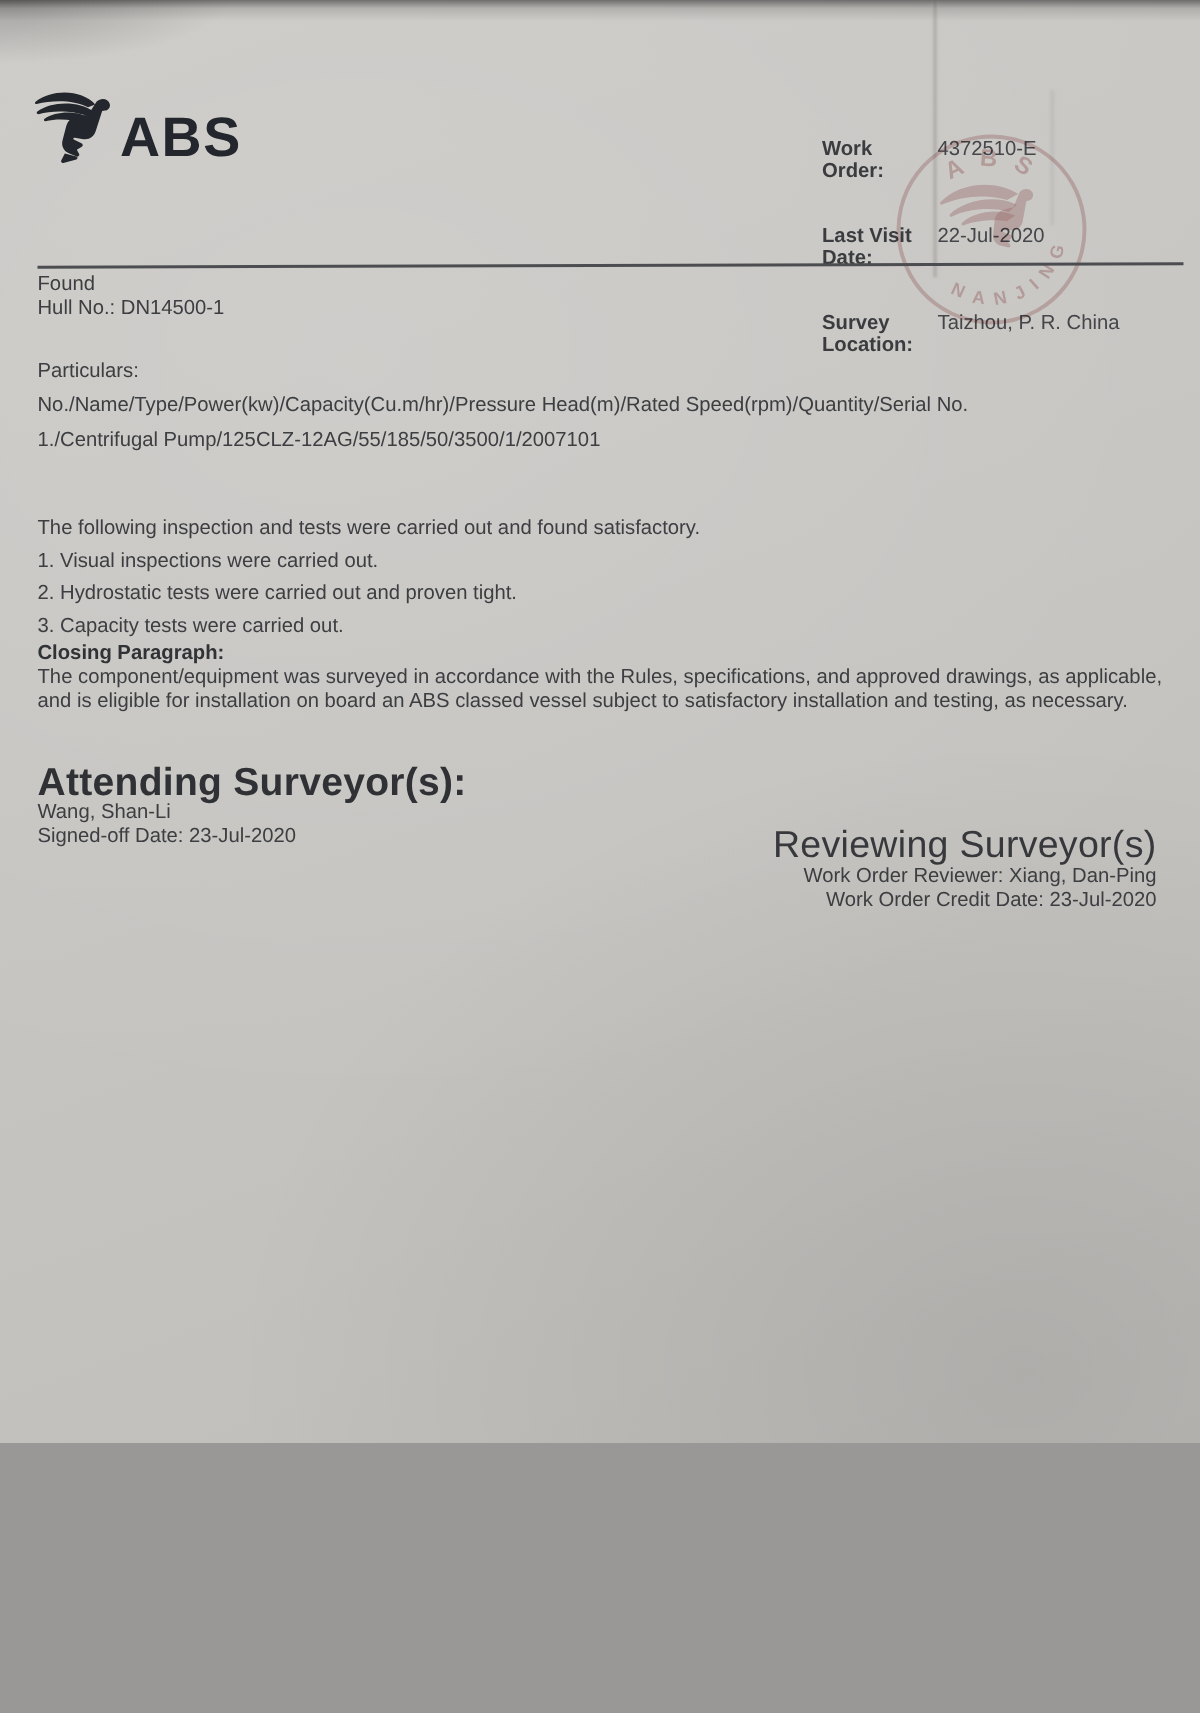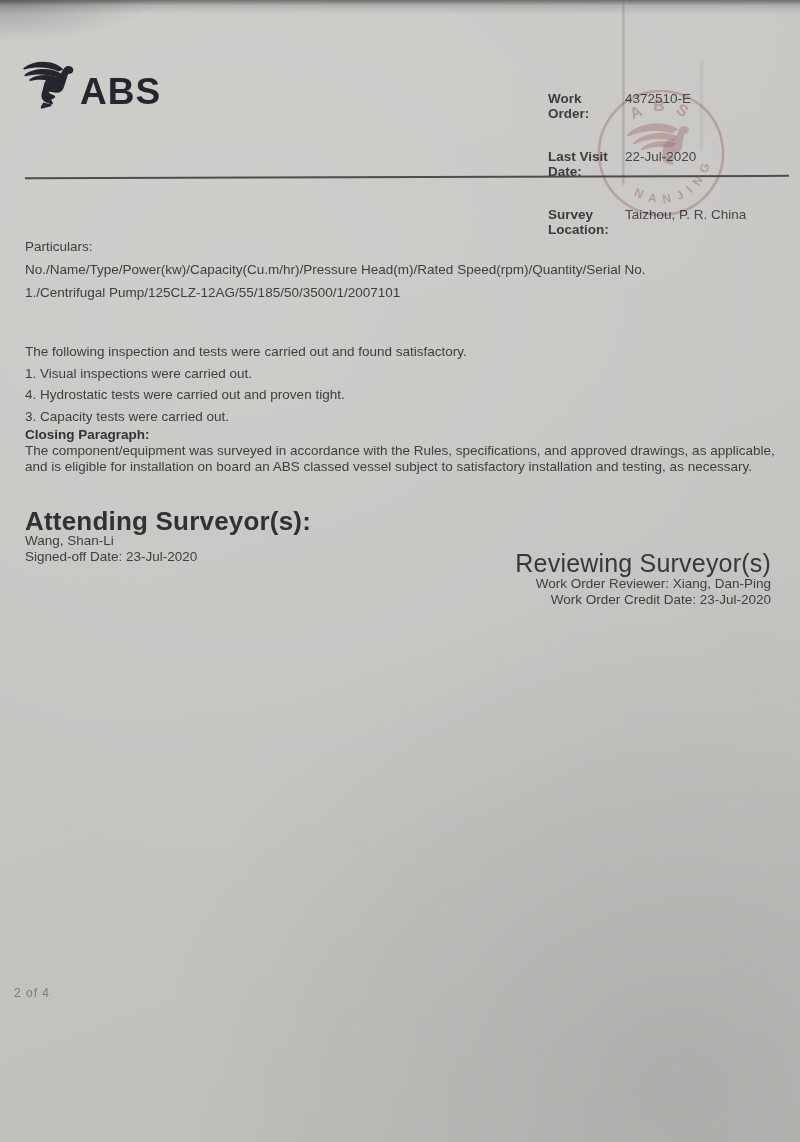--- a/index.html
+++ b/index.html
@@ -3,21 +3,21 @@
 <meta charset="utf-8">
 <style>
   * { margin:0; padding:0; box-sizing:border-box; }
   html,body { width:800px; height:1142px; }
   body {
     font-family: "Liberation Sans", "DejaVu Sans", sans-serif;
     background:#9a9896;
     overflow:hidden;
   }
   .photo {
-    position:relative; width:800px; height:1142px; overflow:hidden;
+    position:relative; width:800px; height:962px; overflow:hidden;
     background:
       radial-gradient(140% 90% at 30% 25%, rgba(255,255,255,0.10), rgba(0,0,0,0) 60%),
       radial-gradient(120% 80% at 85% 95%, rgba(0,0,0,0.09), rgba(0,0,0,0) 55%),
       linear-gradient(160deg, #cccac7 0%, #c8c6c3 38%, #c4c2bf 70%, #bfbdba 100%);
     color:#3c3e41;
     font-size:13.5px;
     line-height:15px;
   }
   
   .top-edge {
@@ -147,31 +147,35 @@
     <text font-size="16" font-weight="700" letter-spacing="10" fill="rgba(169,95,95,0.48)" font-family="Liberation Sans, sans-serif">
       <textPath href="#arcTop" startOffset="32%">ABS</textPath>
     </text>
     <text font-size="12" font-weight="700" letter-spacing="7" fill="rgba(169,95,95,0.48)" font-family="Liberation Sans, sans-serif">
       <textPath href="#arcBottom" startOffset="27%">NANJING</textPath>
     </text>
   </svg>
 
   <div class="rule"></div>
 
+  <div class="blk found">
+    <div>Found</div>
+    <div>Hull No.: DN14500-1</div>
+  </div>
 
   <div class="blk particulars">
     <div class="line">Particulars:</div>
     <div class="line">No./Name/Type/Power(kw)/Capacity(Cu.m/hr)/Pressure Head(m)/Rated Speed(rpm)/Quantity/Serial No.</div>
     <div class="line">1./Centrifugal Pump/125CLZ-12AG/55/185/50/3500/1/2007101</div>
   </div>
 
   <div class="blk tests">
     <div class="line">The following inspection and tests were carried out and found satisfactory.</div>
     <div class="line">1. Visual inspections were carried out.</div>
-    <div class="line">4. Hydrostatic tests were carried out and proven tight.</div>
+    <div class="line">2. Hydrostatic tests were carried out and proven tight.</div>
     <div class="line">3. Capacity tests were carried out.</div>
   </div>
 
   <div class="blk closing">
     <div class="closing-title">Closing Paragraph:</div>
     <div class="closing-body">The component/equipment was surveyed in accordance with the Rules, specifications, and approved drawings, as applicable, and is eligible for installation on board an ABS classed vessel subject to satisfactory installation and testing, as necessary.</div>
   </div>
 
   <div class="blk attending">
     <div class="attending-title">Attending Surveyor(s):</div>

